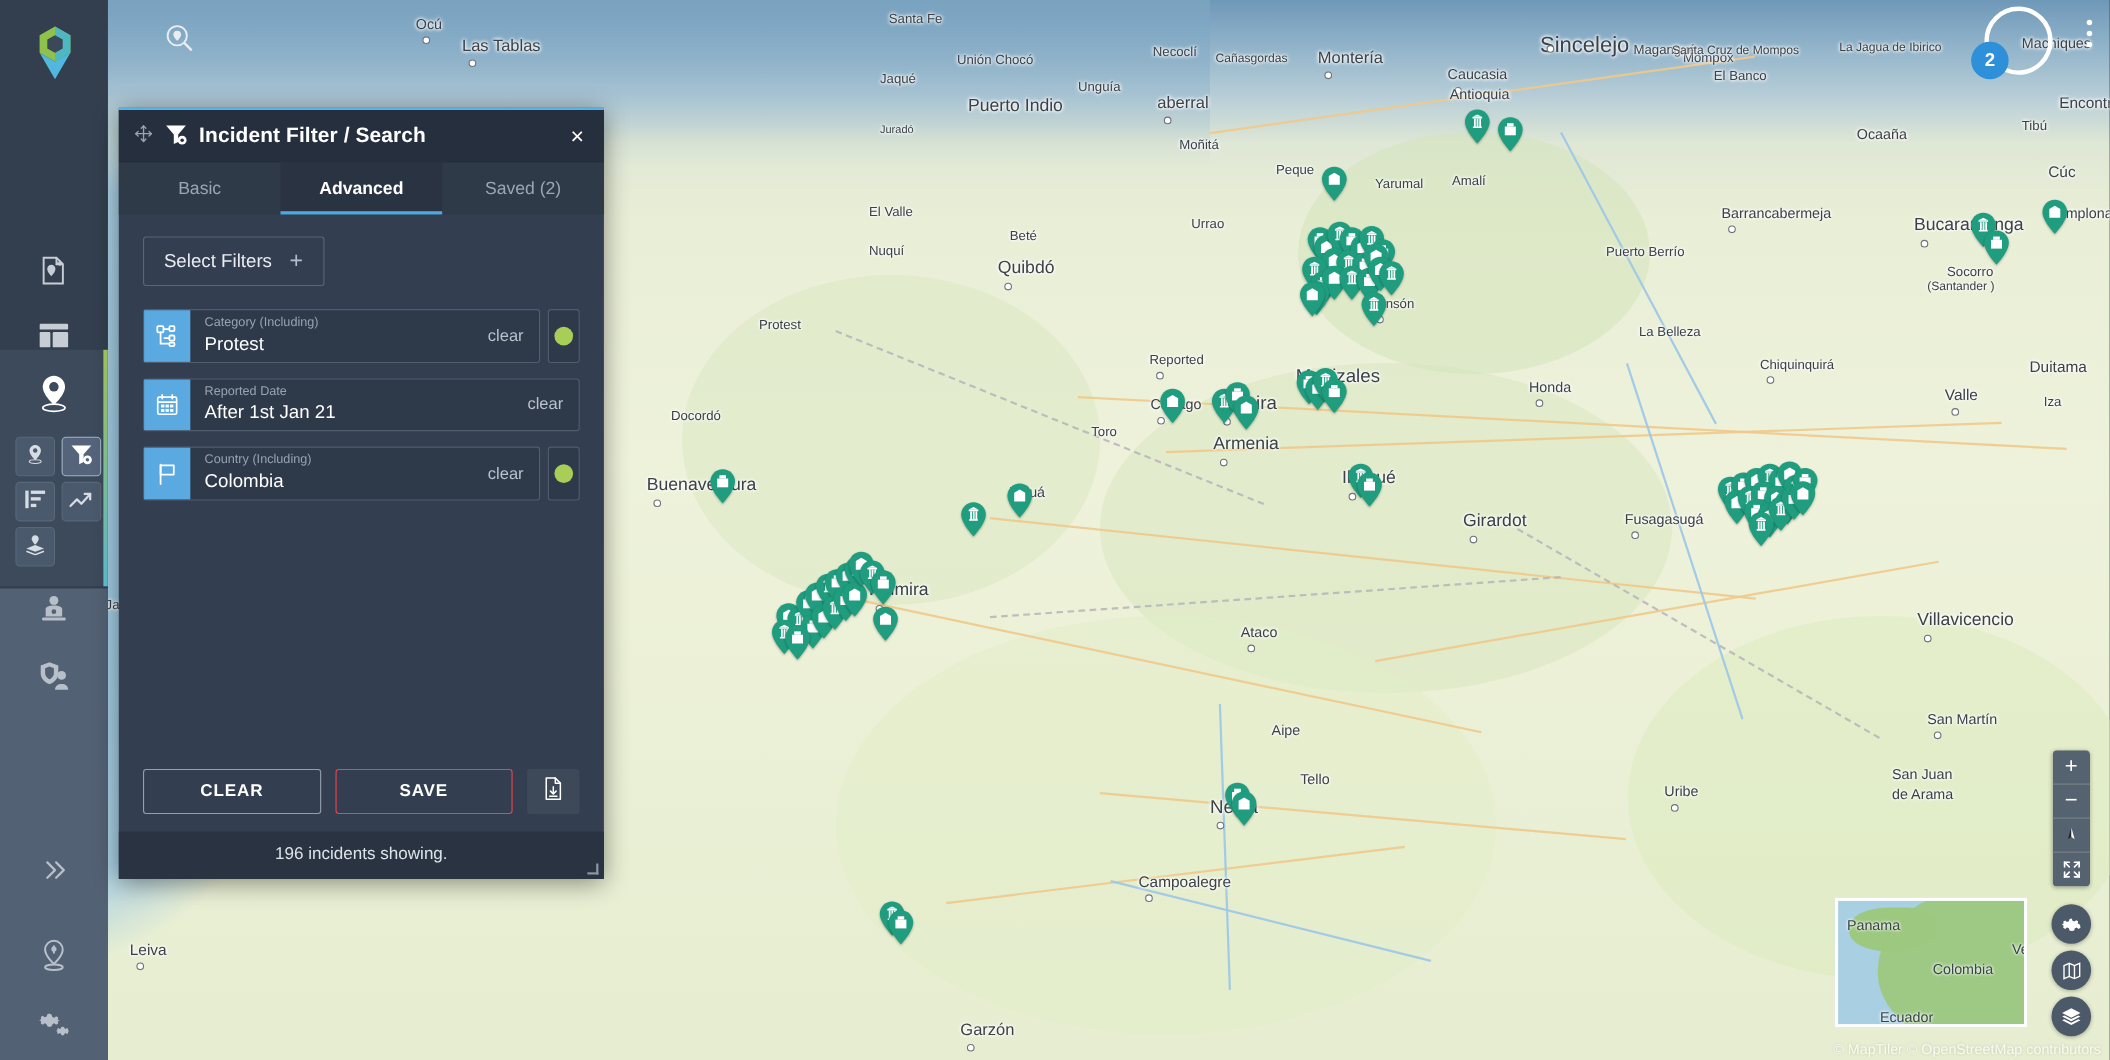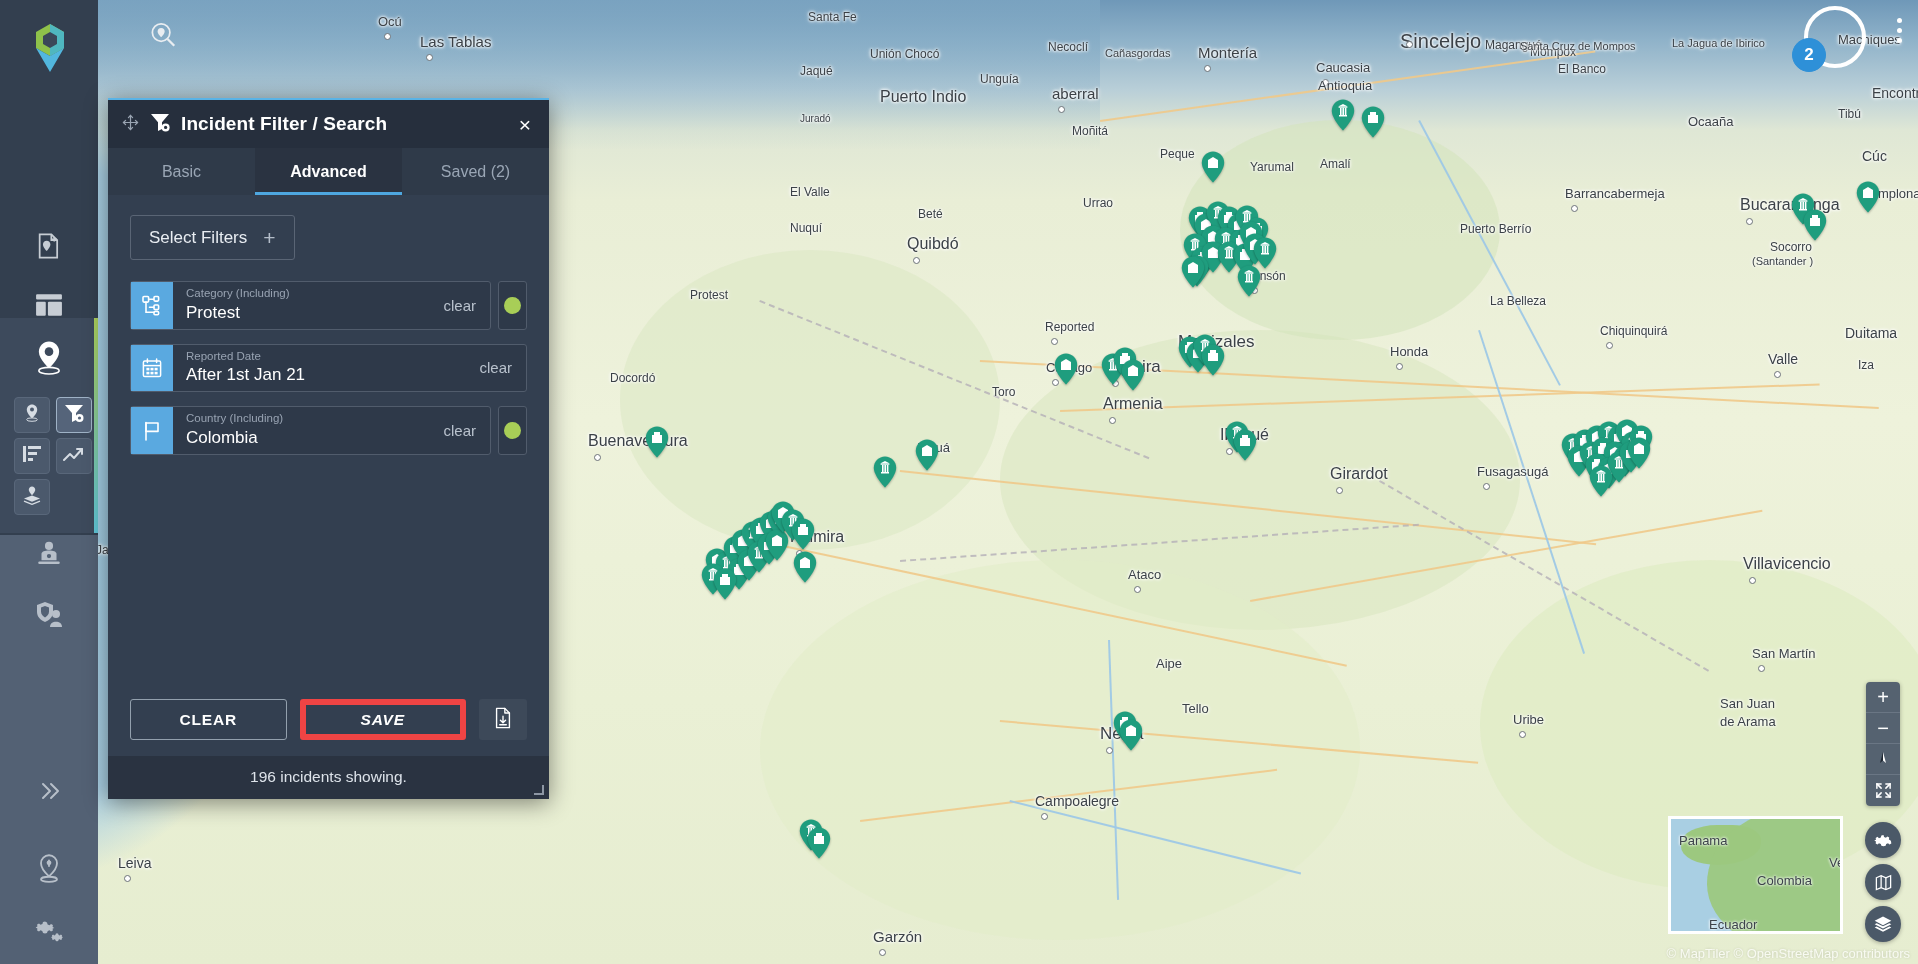--- a/index.html
+++ b/index.html
@@ -152,21 +152,21 @@
   #panel-actions {
     display: flex; align-items: center; gap: 13px;
     padding: 14px 22px 16px 22px;
   }
   .btn {
     height: 41px; display: flex; align-items: center; justify-content: center;
     font-size: 15.5px; font-weight: bold; letter-spacing: .8px; cursor: pointer;
     border-radius: 3px; background: transparent;
   }
   #btn-clear { flex: 1; border: 1px solid #93a0ad; color: #ffffff; }
-  #btn-save  { flex: 1; border: 6px solid #ef4444; color: #ffffff; font-style: italic; }
+  #btn-save  { flex: 1; border: 1px solid #ef4444; color: #ffffff; }
   #btn-export {
     width: 48px; border: 1px solid transparent; background: #3d4959; color: #fff;
   }
   #panel-status {
     background: #2a3341; text-align: center; font-size: 15.5px;
     color: #dde3ea; padding: 12px 0 13px 0; position: relative;
   }
   #panel-resize {
     position: absolute; right: 5px; bottom: 4px; width: 10px; height: 10px;
     border-right: 2px solid #8d97a4; border-bottom: 2px solid #8d97a4;

